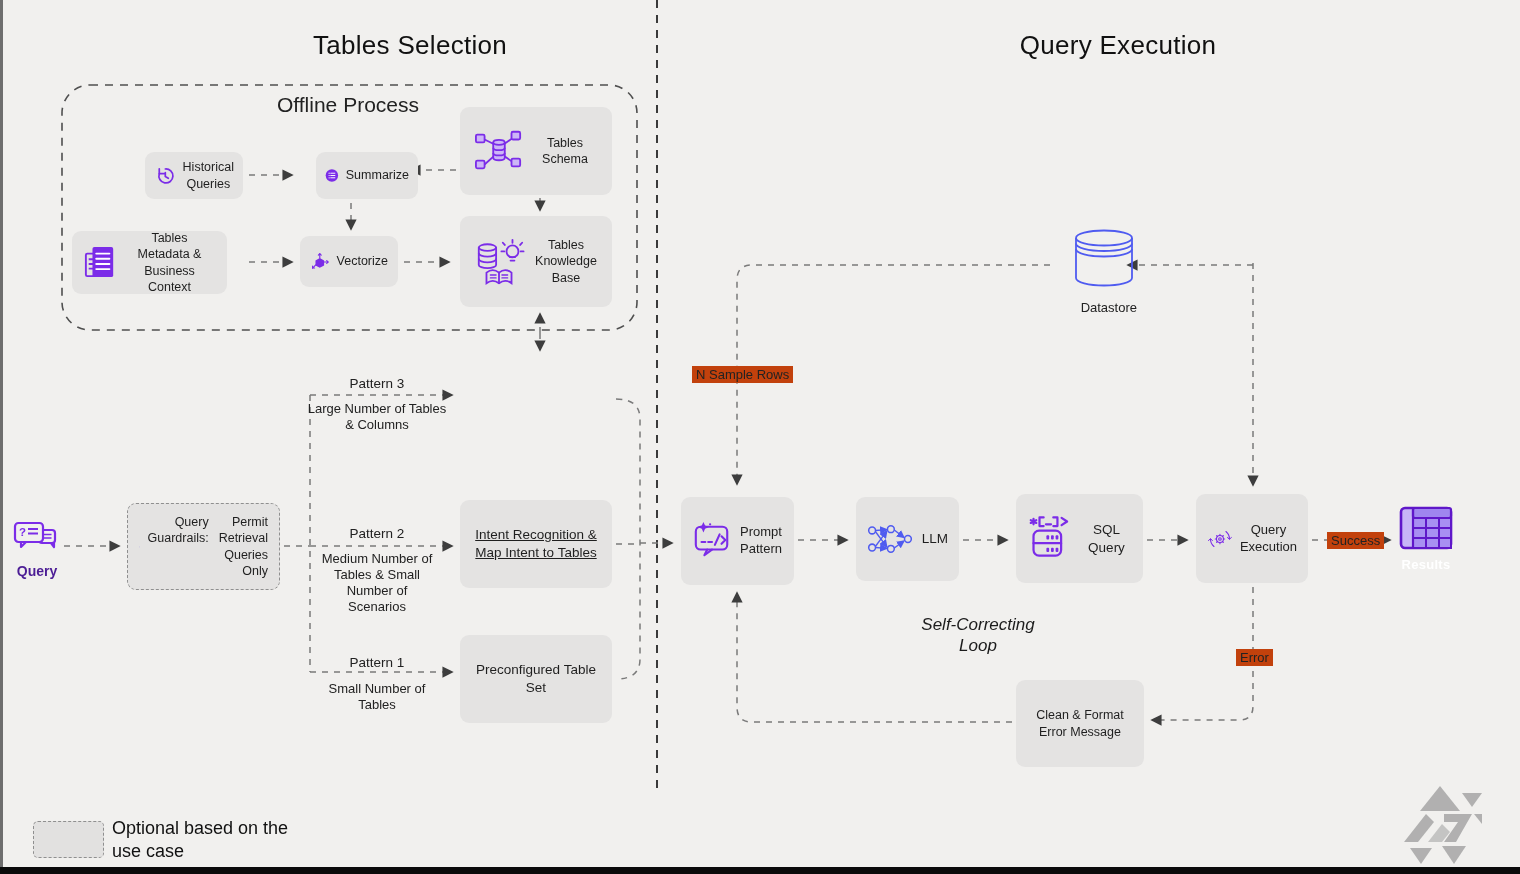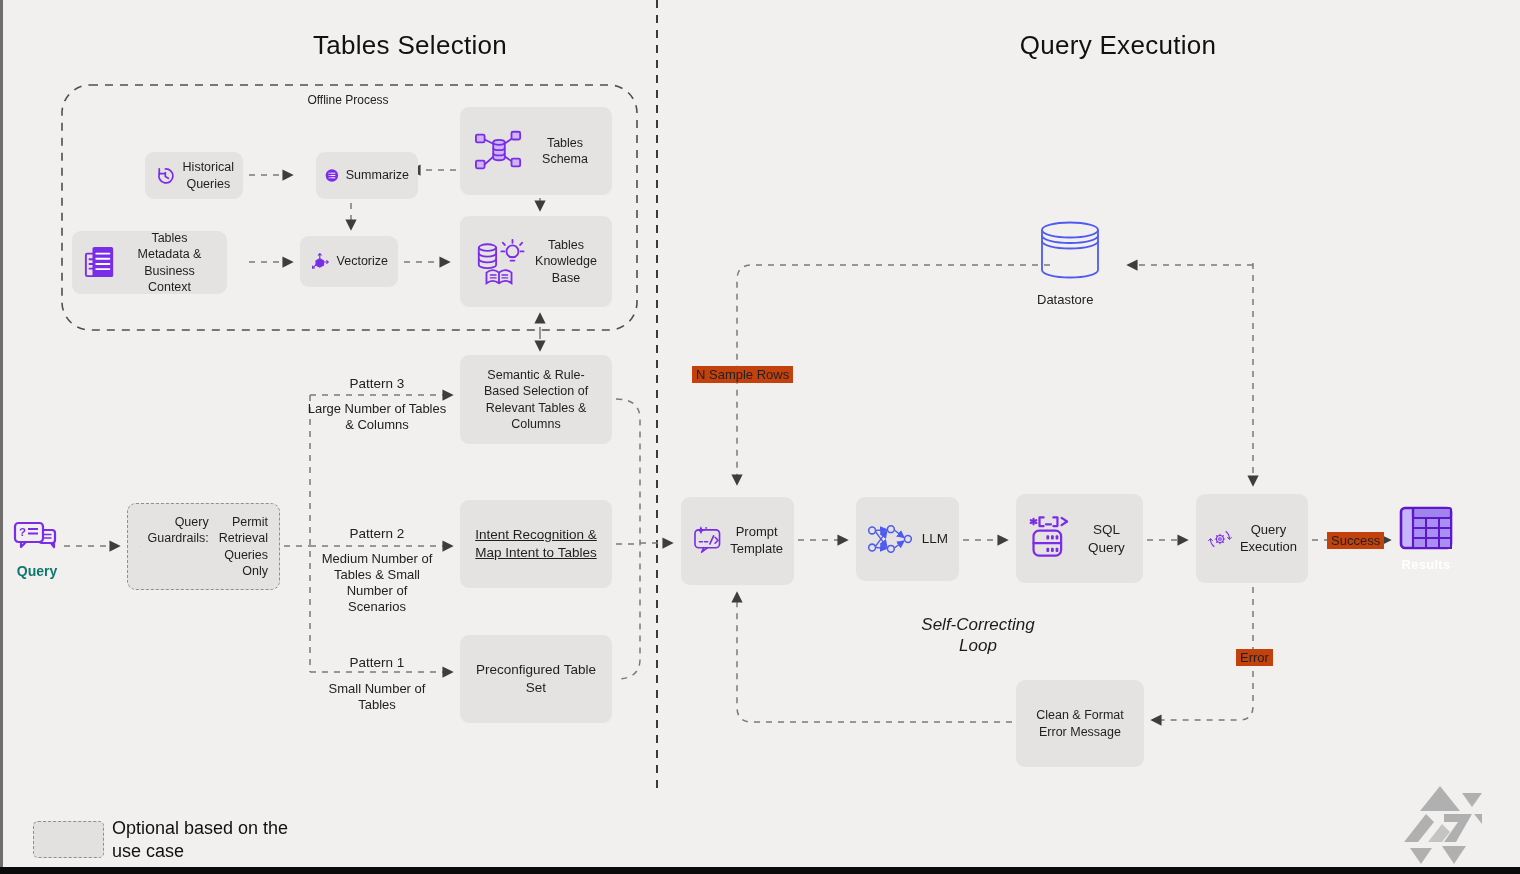--- a/index.html
+++ b/index.html
@@ -16,29 +16,29 @@
     font-size:12.5px;line-height:1.3;color:#1f1f1f;box-sizing:border-box;
   }
   .box .lbl{flex:1;text-align:center;}
   .box.center{justify-content:center;text-align:center;padding:6px 10px;}
   .dashed{border:1.6px dashed #8f8f8f;}
   .flabel{position:absolute;font-size:13px;color:#222;}
   .pat-name{position:absolute;font-size:13.5px;color:#222;text-align:center;}
   .pat-desc{position:absolute;font-size:13px;color:#222;text-align:center;line-height:1.22;}
   .mask{background:#c2410c;padding:1px 4px;}
   #query-block{position:absolute;left:12px;top:521px;width:50px;text-align:center;}
-  #query-label{font-size:14px;font-weight:700;color:#0f766e;margin-top:2px;}
+  #query-label{font-size:14px;font-weight:700;color:#4c1d95;margin-top:2px;}
   #results-block{position:absolute;left:1398px;top:506px;width:56px;text-align:center;}
   #results-label{font-size:13px;font-weight:700;color:#ffffff;margin-top:3px;letter-spacing:.3px;}
   #selfloop{position:absolute;left:903px;top:614px;width:150px;text-align:center;
     font-size:17px;font-style:italic;font-weight:500;color:#1c1c1c;line-height:1.25;}
   #legend-swatch{position:absolute;left:33px;top:821px;width:71px;height:37px;background:#e2e1e0;
     border:1.6px dashed #8f8f8f;border-radius:5px;box-sizing:border-box;}
   #legend-text{position:absolute;left:112px;top:817px;width:180px;font-size:18px;color:#111;line-height:1.25;}
-  #datastore-block{position:absolute;left:1037px;top:220px;width:100px;text-align:left;}
+  #datastore-block{position:absolute;left:1037px;top:228px;width:100px;text-align:right;}
   #datastore-label{font-size:13px;color:#222;margin-top:6px;}
   #guardrails-text{flex:1;display:flex;flex-direction:row;gap:10px;text-align:right;}
 </style>
 </head>
 <body>
 
 <div id="canvas">
 
   <svg id="connectors">
     <defs>
@@ -90,21 +90,21 @@
 
       <path d="M1253,587 V706 Q1253,720 1239,720 H1152" marker-end="url(#ar)"></path>
 
       <path d="M1012,722 H752 Q737,722 737,707 V593" marker-end="url(#ar)"></path>
     </g>
   </svg>
 
   <div class="title" style="left:250px;">Tables Selection</div>
   <div class="title" style="left:958px;">Query Execution</div>
 
-  <div class="flabel" style="left:258px;top:93px;width:180px;text-align:center;font-size:12px;">Offline Process</div>
+  <div class="flabel" style="left:258px;top:93px;width:180px;text-align:center;font-size:21px;">Offline Process</div>
 
   <div class="box" id="box-historical" style="left:145px;top:152px;width:98px;height:47px;padding:0 9px;gap:6px;">
     <svg width="24" height="24" viewBox="0 0 30 30">
       <g stroke="#7b2ce8" stroke-width="2.3" fill="none" stroke-linecap="round" stroke-linejoin="round">
         <path d="M7,5.5 V12 H13.5"></path>
         <path d="M7,12 A9.3,9.3 0 1 0 15,5.7"></path>
         <path d="M15,10.5 V15.8 L19,18"></path>
       </g>
     </svg>
     <span class="lbl">Historical Queries</span>
@@ -194,23 +194,20 @@
         <path d="M38.5,20 h5 M39,23.5 h4"></path>
         <path d="M41,2 V5 M31,5 l2,2.3 M51,5 l-2,2.3 M29.5,14 h3 M49.5,14 h3"></path>
         <path d="M14,36 C18,32.8 23,32.8 27,36 C31,32.8 36,32.8 40,36 V47 C36,44 31,44 27,47 C23,44 18,44 14,47 Z"></path>
         <path d="M27,36 V47"></path>
         <path d="M18,38.5 h6 M18,41.5 h6 M30,38.5 h6 M30,41.5 h6" stroke-width="1.3"></path>
       </g>
     </svg>
     <span class="lbl">Tables Knowledge Base</span>
   </div>
 
-  <div class="box center" id="box-semantic" style="left:460px;top:355px;width:152px;height:89px;">
-    <span>Semantic &amp; Rule-Based Selection of Relevant Tables &amp; Columns</span>
-  </div>
   <div class="box center" id="box-intent" style="left:460px;top:500px;width:152px;height:88px;font-size:13.5px;text-decoration:underline;">
     <span>Intent Recognition &amp; Map Intent to Tables</span>
   </div>
   <div class="box center" id="box-preconf" style="left:460px;top:635px;width:152px;height:88px;font-size:13.5px;text-align:center;">
     <span>Preconfigured Table Set</span>
   </div>
 
   <div class="pat-name" style="left:317px;top:376px;width:120px;">Pattern 3</div>
   <div class="pat-desc" style="left:307px;top:401px;width:140px;">Large Number of Tables &amp; Columns</div>
   <div class="pat-name" style="left:317px;top:526px;width:120px;">Pattern 2</div>
@@ -257,21 +254,21 @@
       <g stroke="#7b2ce8" stroke-width="2.2" fill="none" stroke-linejoin="round" stroke-linecap="round">
         <rect x="4" y="6" width="33" height="24" rx="5"></rect>
         <path d="M16,30 l-3,6 8,-6"></path>
         <path d="M10,22 h4 M17,22 h4"></path>
         <path d="M29,14 l-5,11"></path>
         <path d="M31,16 l4,4 -4,4"></path>
       </g>
       <path d="M12,1 l1.7,3.8 3.8,1.7 -3.8,1.7 -1.7,3.8 -1.7,-3.8 -3.8,-1.7 3.8,-1.7 z" fill="#7b2ce8"></path>
       <circle cx="19" cy="3.5" r="1.2" fill="#7b2ce8"></circle>
     </svg>
-    <span class="lbl" style="font-size:13px;">Prompt Template</span>
+    <span class="lbl" style="font-size:13px;">Prompt Pattern</span>
   </div>
 
   <div class="box" id="box-llm" style="left:856px;top:497px;width:103px;height:84px;padding:0 11px;gap:7px;">
     <svg width="54" height="40" viewBox="0 0 56 40">
       <g stroke="#4f5bf0" stroke-width="1.6" fill="none">
         <path d="M10,10 L23,9" marker-end="url(#arb)"></path>
         <path d="M10,11.5 L23,29" marker-end="url(#arb)"></path>
         <path d="M10,28.5 L23,11" marker-end="url(#arb)"></path>
         <path d="M10,30 L23,31" marker-end="url(#arb)"></path>
         <path d="M32,9.5 L43,18" marker-end="url(#arb)"></path>

